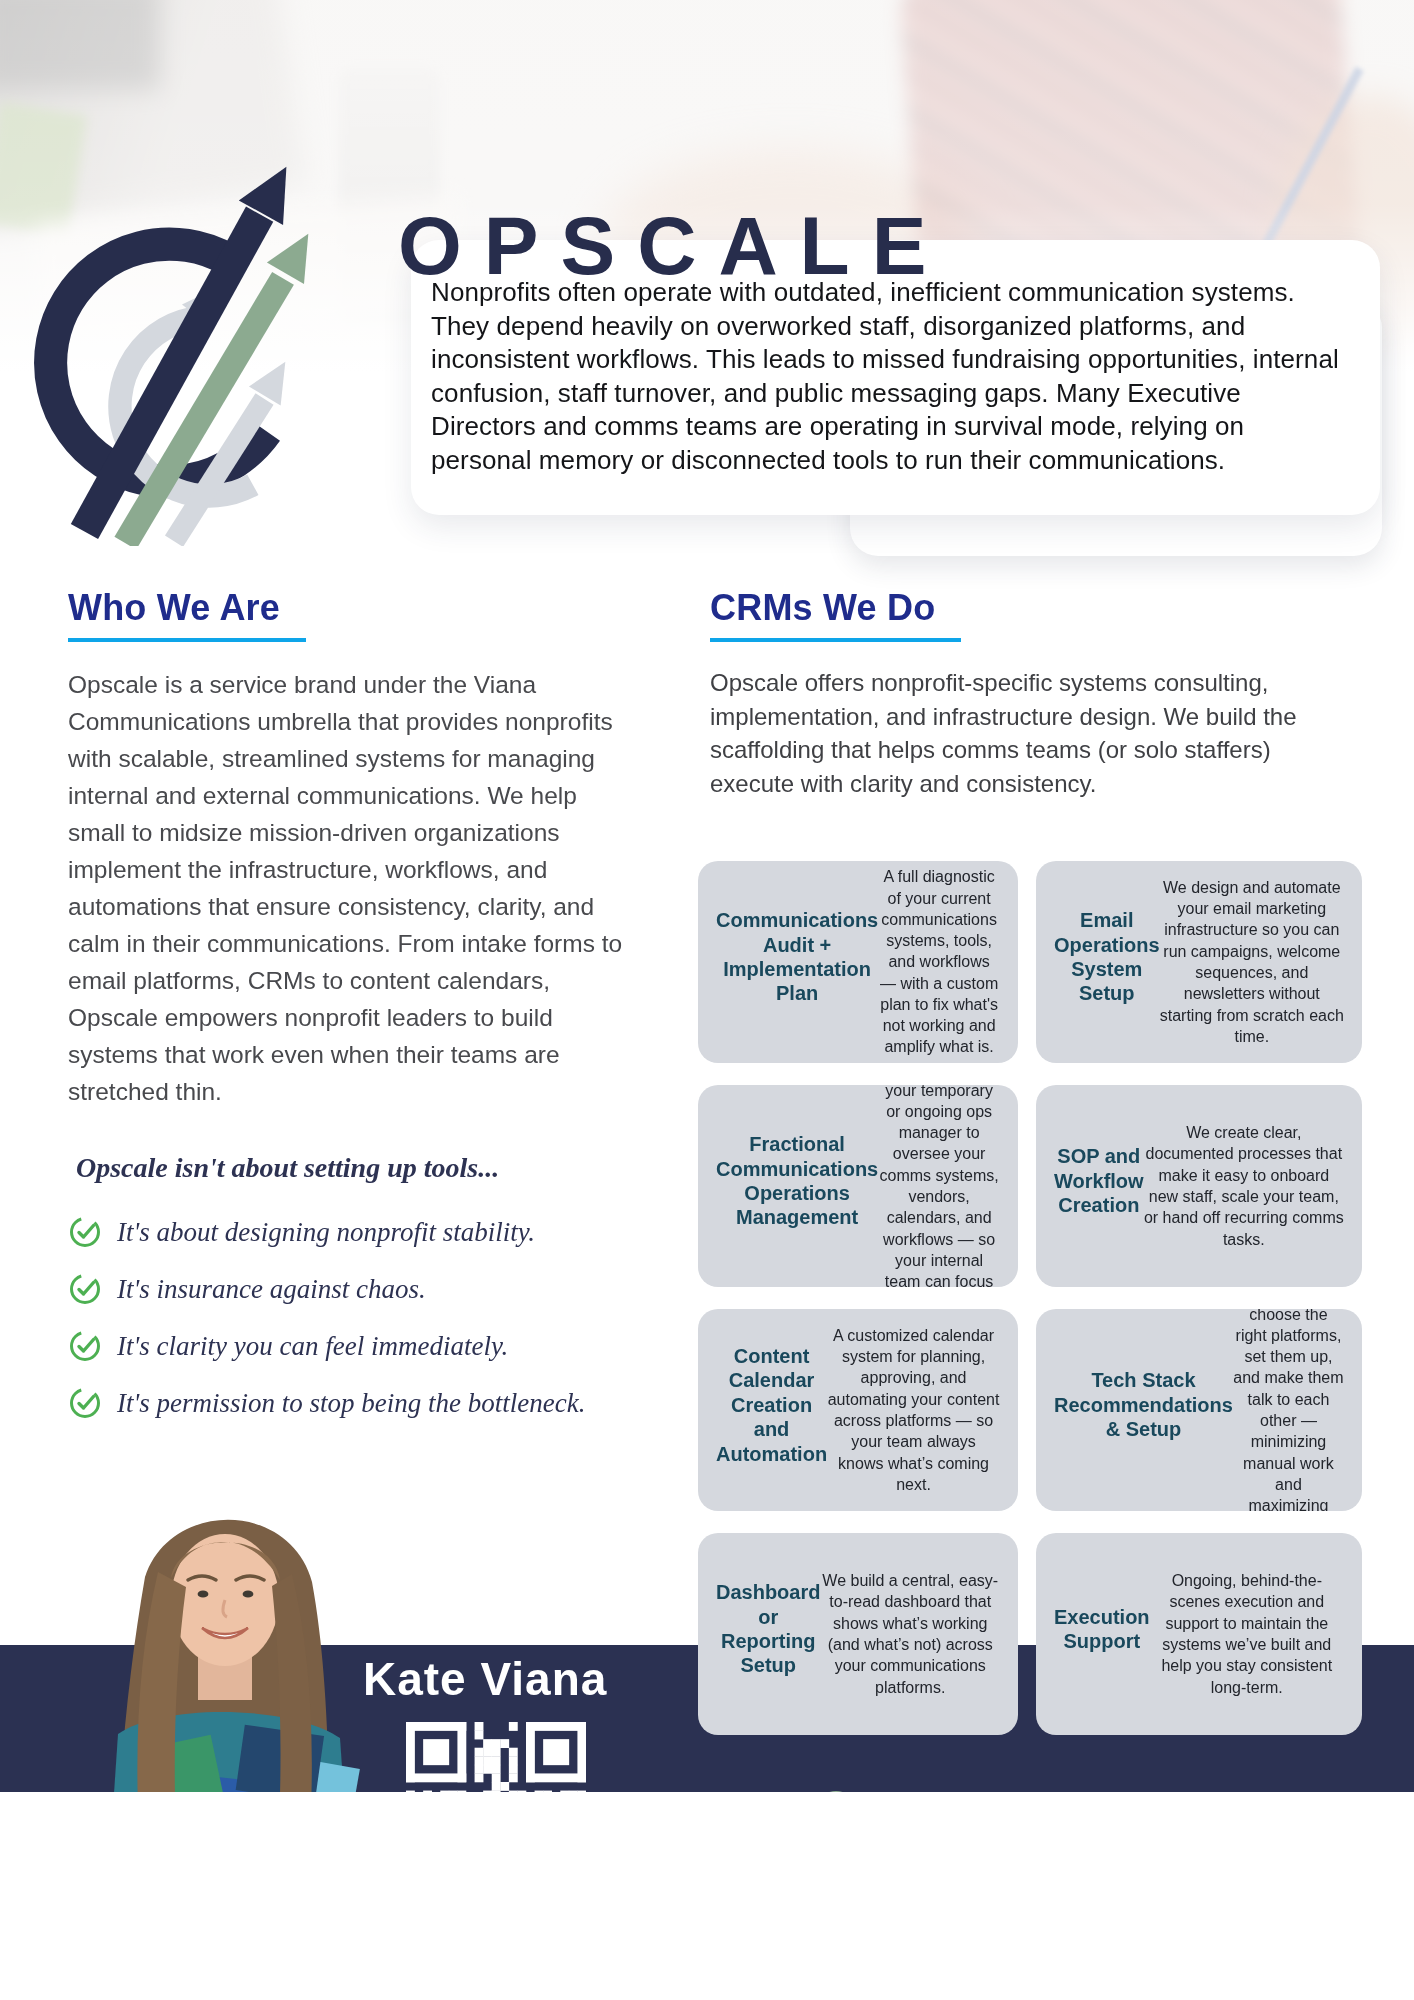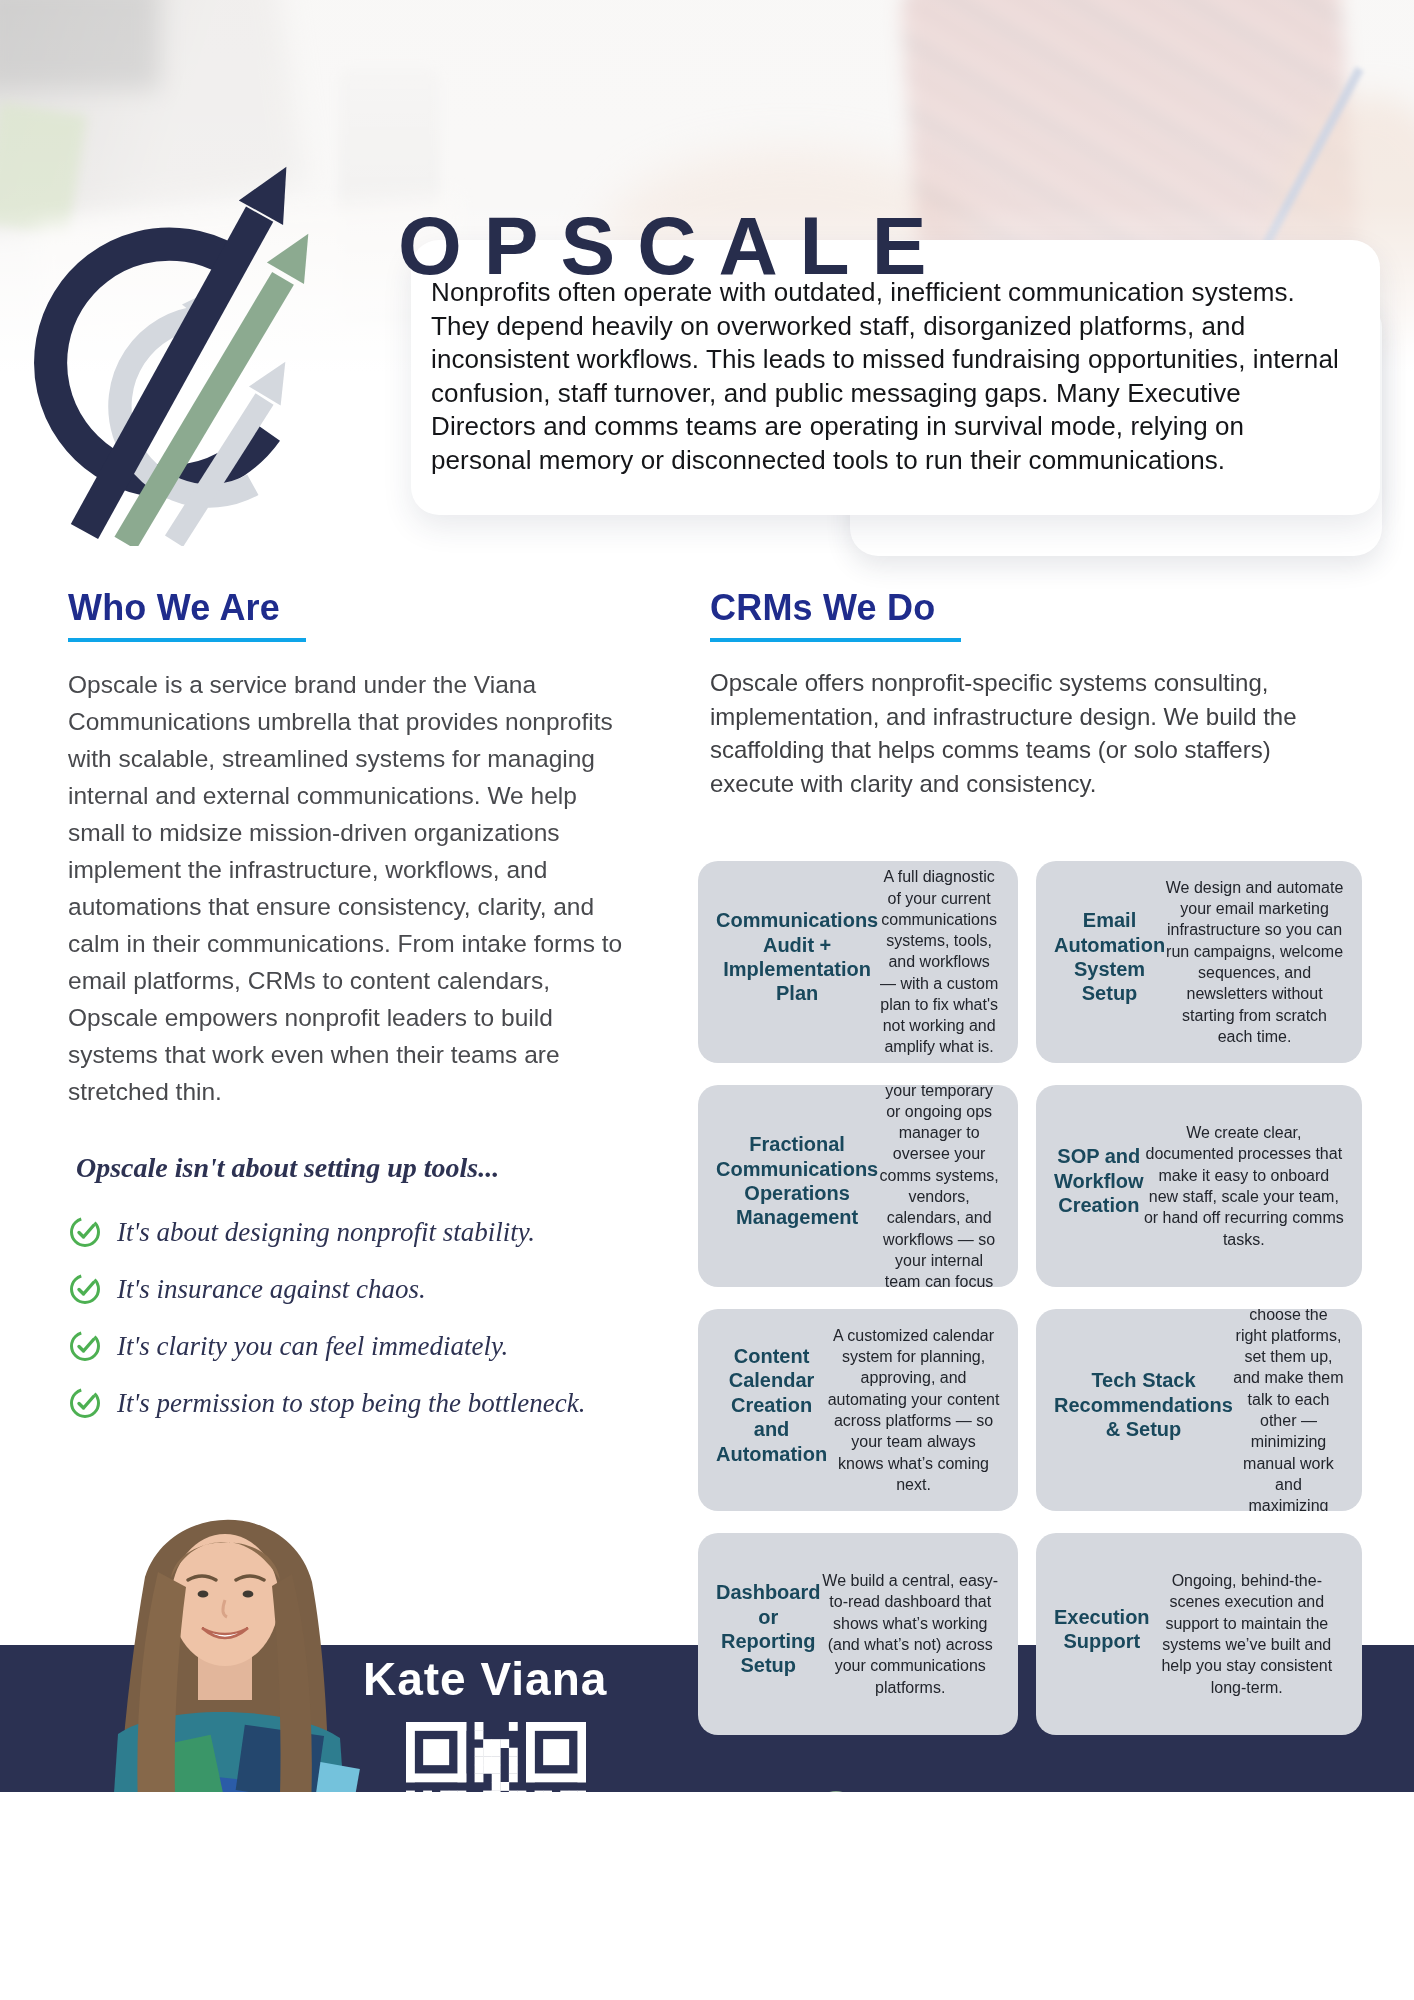--- a/index.html
+++ b/index.html
@@ -149,21 +149,21 @@
     <h2 class="sec-h">CRMs We Do</h2>
     <p class="body">Opscale offers nonprofit-specific systems consulting, implementation, and infrastructure design. We build the scaffolding that helps comms teams (or solo staffers) execute with clarity and consistency.</p>
   </section>
 
   <div class="services">
     <div class="service-card">
       <h3>Communications Audit + Implementation Plan</h3>
       <p>A full diagnostic of your current communications systems, tools, and workflows — with a custom plan to fix what's not working and amplify what is.</p>
     </div>
     <div class="service-card">
-      <h3>Email Automation System Setup</h3>
+      <h3>Email Operations System Setup</h3>
       <p>We design and automate your email marketing infrastructure so you can run campaigns, welcome sequences, and newsletters without starting from scratch each time.</p>
     </div>
     <div class="service-card">
       <h3>Fractional Communications Operations Management</h3>
       <p>We step in as your temporary or ongoing ops manager to oversee your comms systems, vendors, calendars, and workflows — so your internal team can focus on strategy.</p>
     </div>
     <div class="service-card">
       <h3>SOP and Workflow Creation</h3>
       <p>We create clear, documented processes that make it easy to onboard new staff, scale your team, or hand off recurring comms tasks.</p>
     </div>

